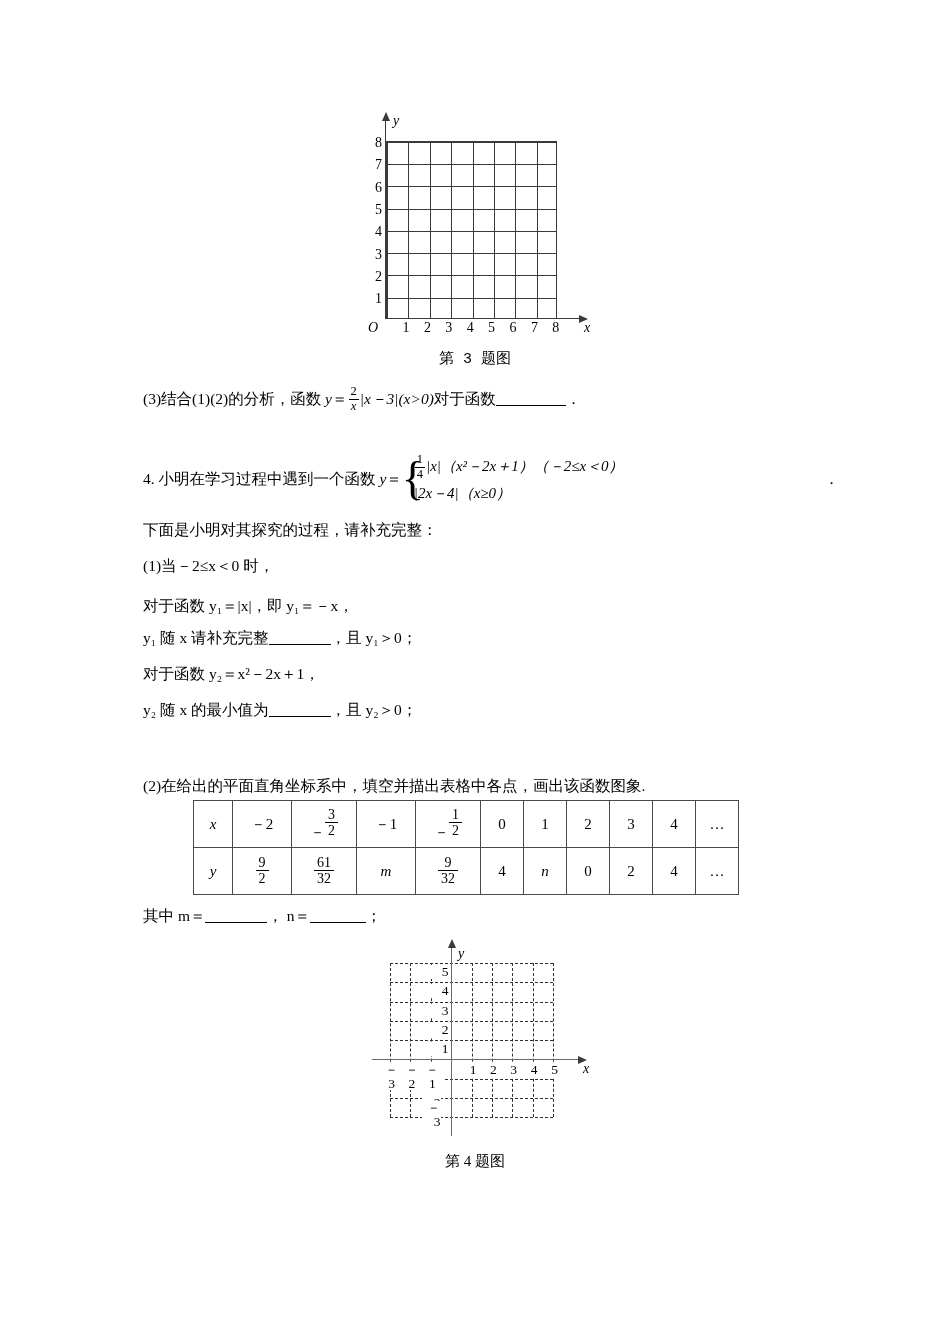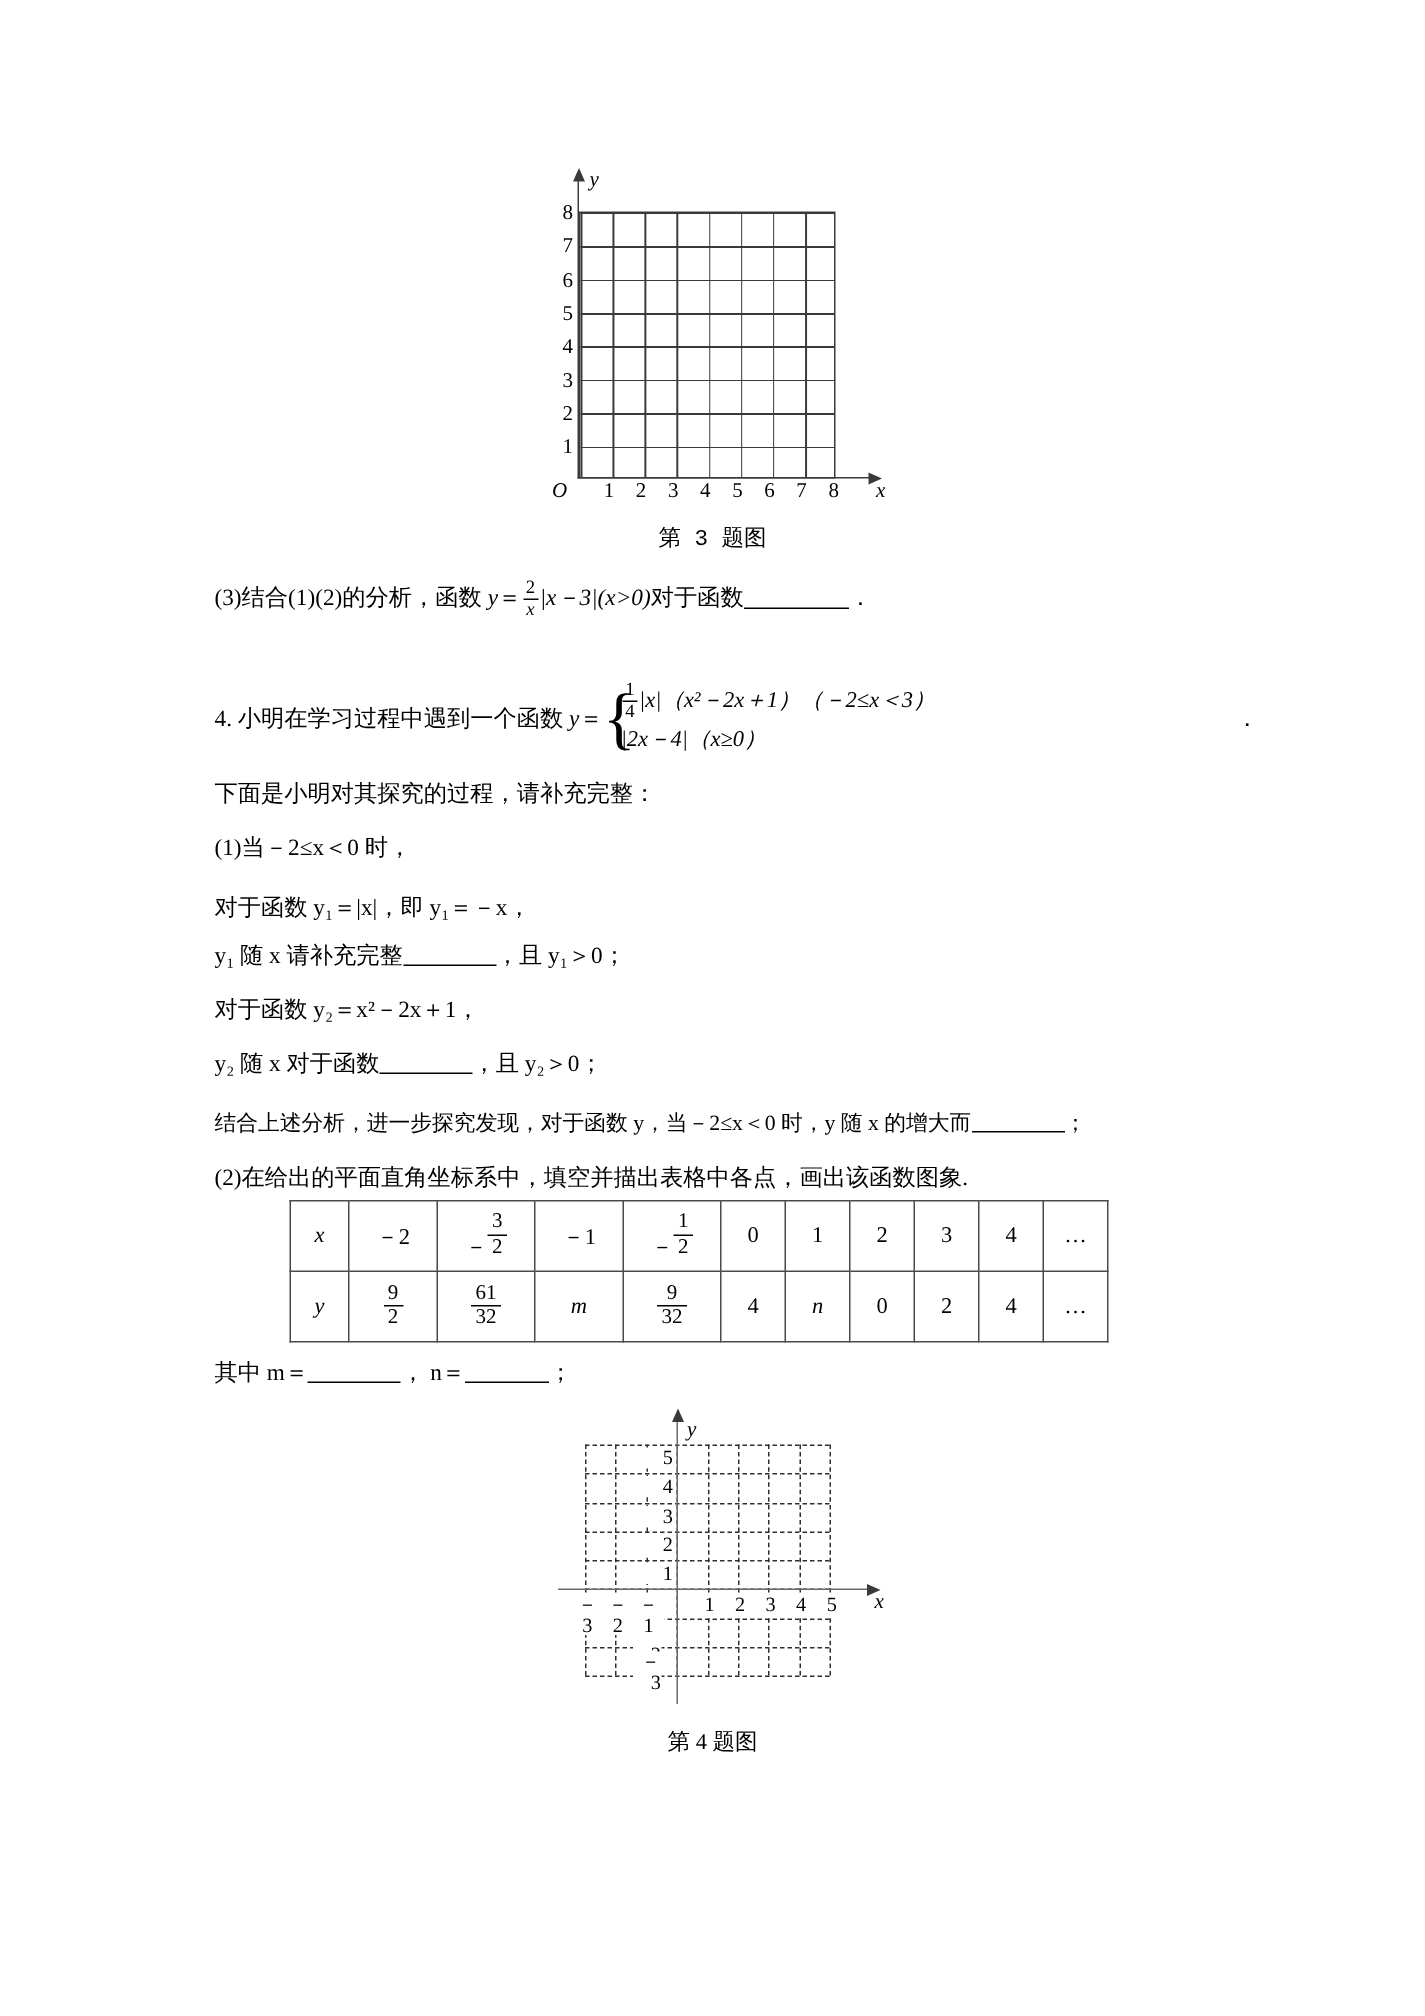--- a/index.html
+++ b/index.html
@@ -295,44 +295,41 @@
 
   <div class="caption" style="left:390px; top:349px; width:170px;font-family:Liberation Mono, monospace;">第 3 题图</div>
 
   <div class="line" style="left:143px; top:386px;">
     <span>(3)结合(1)(2)的分析，函数 </span><span class="mi">y</span><span>＝</span><span class="frac"><span class="num">2</span><span class="den mi">x</span></span><span class="mi">|x－3|(x&gt;0)</span><span>对于函数</span><span class="blank b70"></span><span>．</span>
   </div>
 
   <div class="line" style="left:143px; top:455px;">
     <span>4.</span>&nbsp;<span>小明在学习过程中遇到一个函数 </span><span class="mi">y</span><span>＝</span><span class="piecewise">
         <span class="brace">{</span>
-        <span class="pcase"><span class="frac"><span class="num">1</span><span class="den">4</span></span><span class="mi">|x|（x²－2x＋1）（－2≤x＜3）</span></span>
+        <span class="pcase"><span class="frac"><span class="num">1</span><span class="den">4</span></span><span class="mi">|x|（x²－2x＋1）（－2≤x＜0）</span></span>
         <span class="pcase"><span class="mi">|2x－4|（x≥0）</span></span>
       </span><span style="display:inline-block;width:200px;"></span><span>．</span>
   </div>
 
   <div class="line" style="left:143px; top:522px;">下面是小明对其探究的过程，请补充完整：</div>
 
   <div class="line" style="left:143px; top:558px;">(1)当－2≤x＜0 时，</div>
 
   <div class="line" style="left:143px; top:598px;">对于函数 y₁＝|x|，即 y₁＝－x，</div>
 
   <div class="line" style="left:143px; top:630px;">
     <span>y₁ 随 x 请补充完整</span><span class="blank b60"></span><span>，且 y₁＞0；</span>
   </div>
 
   <div class="line" style="left:143px; top:666px;">对于函数 y₂＝x²－2x＋1，</div>
 
   <div class="line" style="left:143px; top:702px;">
-    <span>y₂ 随 x 对于函数</span><span class="blank b60"></span><span>，且 y₂＞0；</span>
-  </div>
-
-  <div class="line" style="left:143px; top:742px; font-size:14.5px;">
-    <span>结合上述分析，进一步探究发现，对于函数 y，当－2≤x＜0 时，y 随 x 的增大而</span><span class="blank b60"></span><span>；</span>
-  </div>
+    <span>y₂ 随 x 的最小值为</span><span class="blank b60"></span><span>，且 y₂＞0；</span>
+  </div>
+
 
   <div class="line" style="left:143px; top:778px;">(2)在给出的平面直角坐标系中，填空并描出表格中各点，画出该函数图象.</div>
 
   <table id="value-table">
     <tbody>
       <tr>
         <td class="hd">x</td>
       <td class="w-mid"><span>－2</span></td>
           <td class="w-wide"><span class="signed-frac"><span class="sg">－</span><span class="tfrac"><span class="num">3</span><span class="den">2</span></span></span></td>
           <td class="w-mid"><span>－1</span></td>

